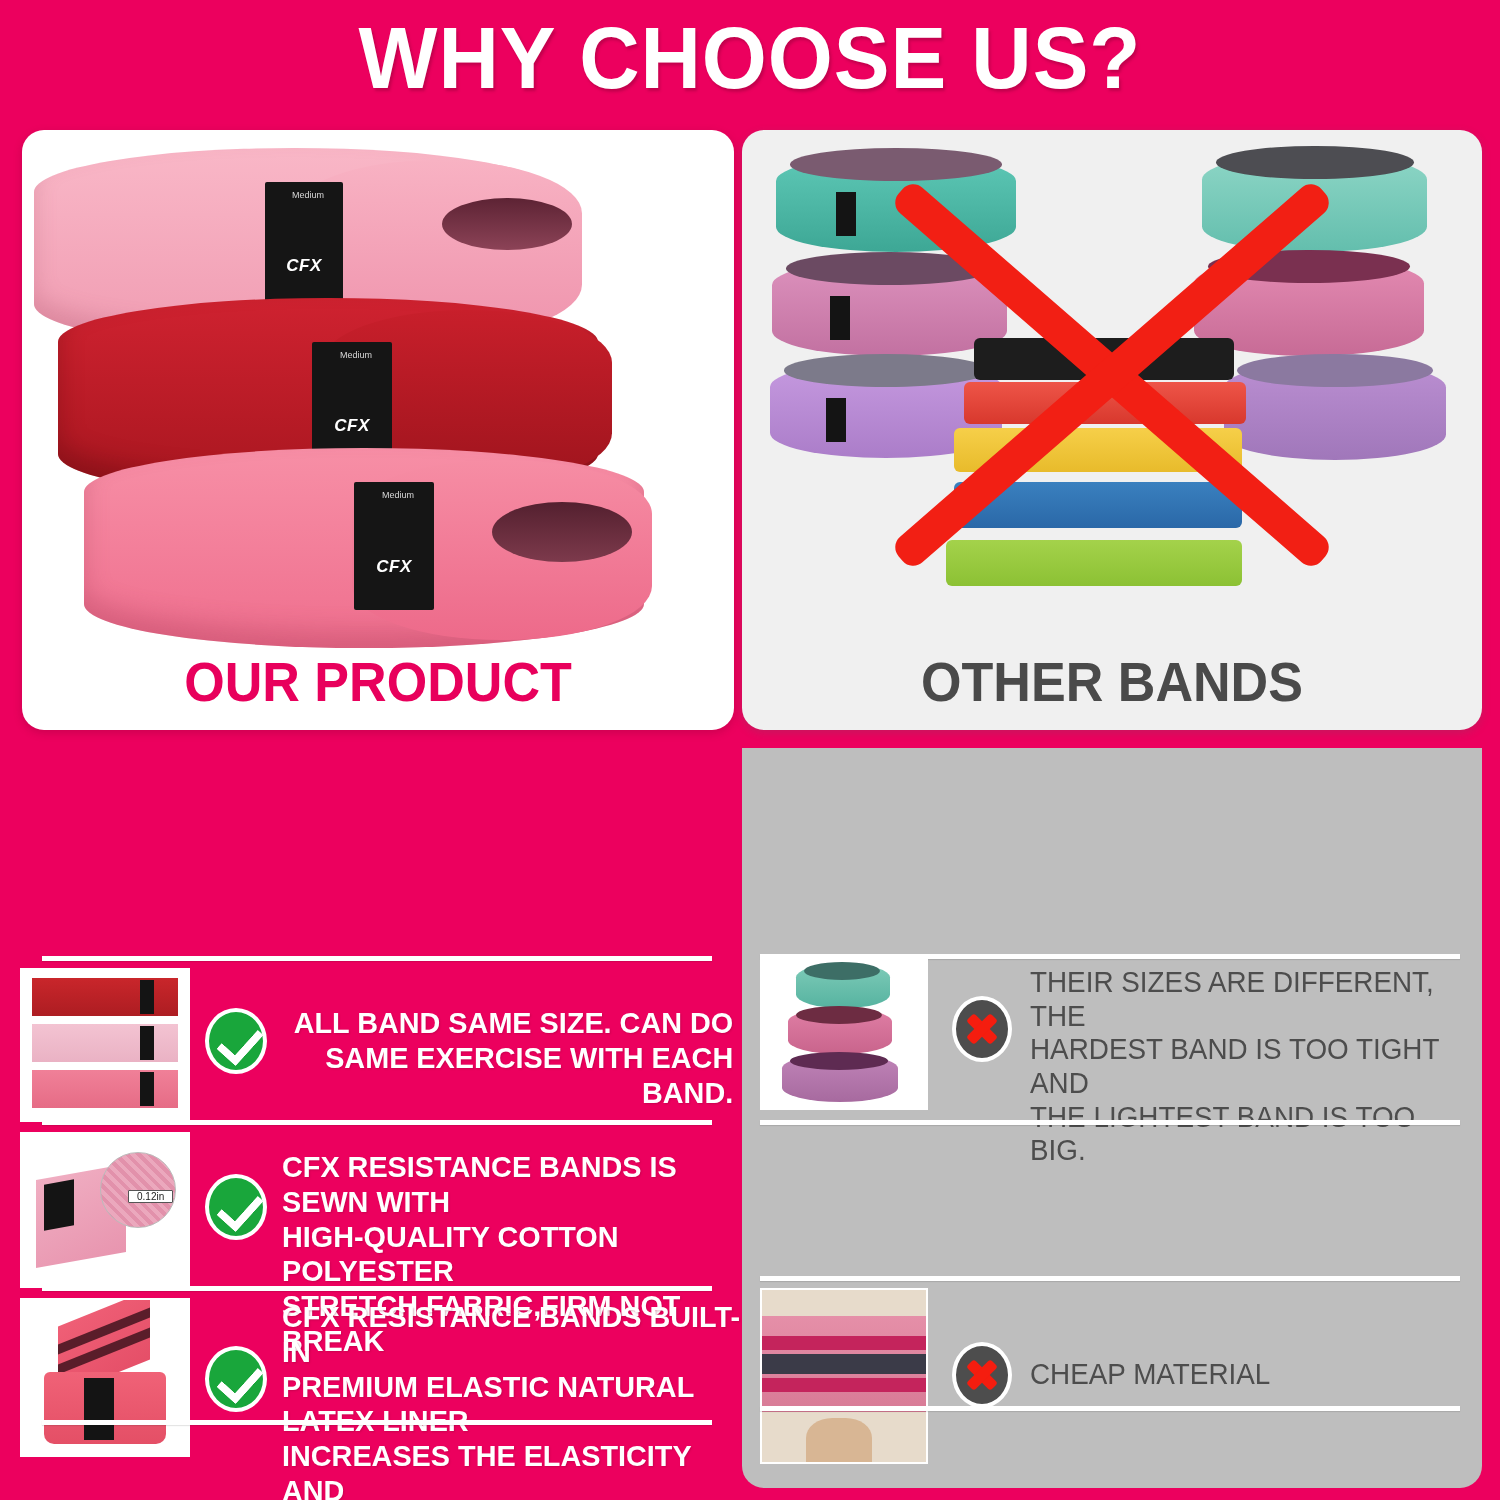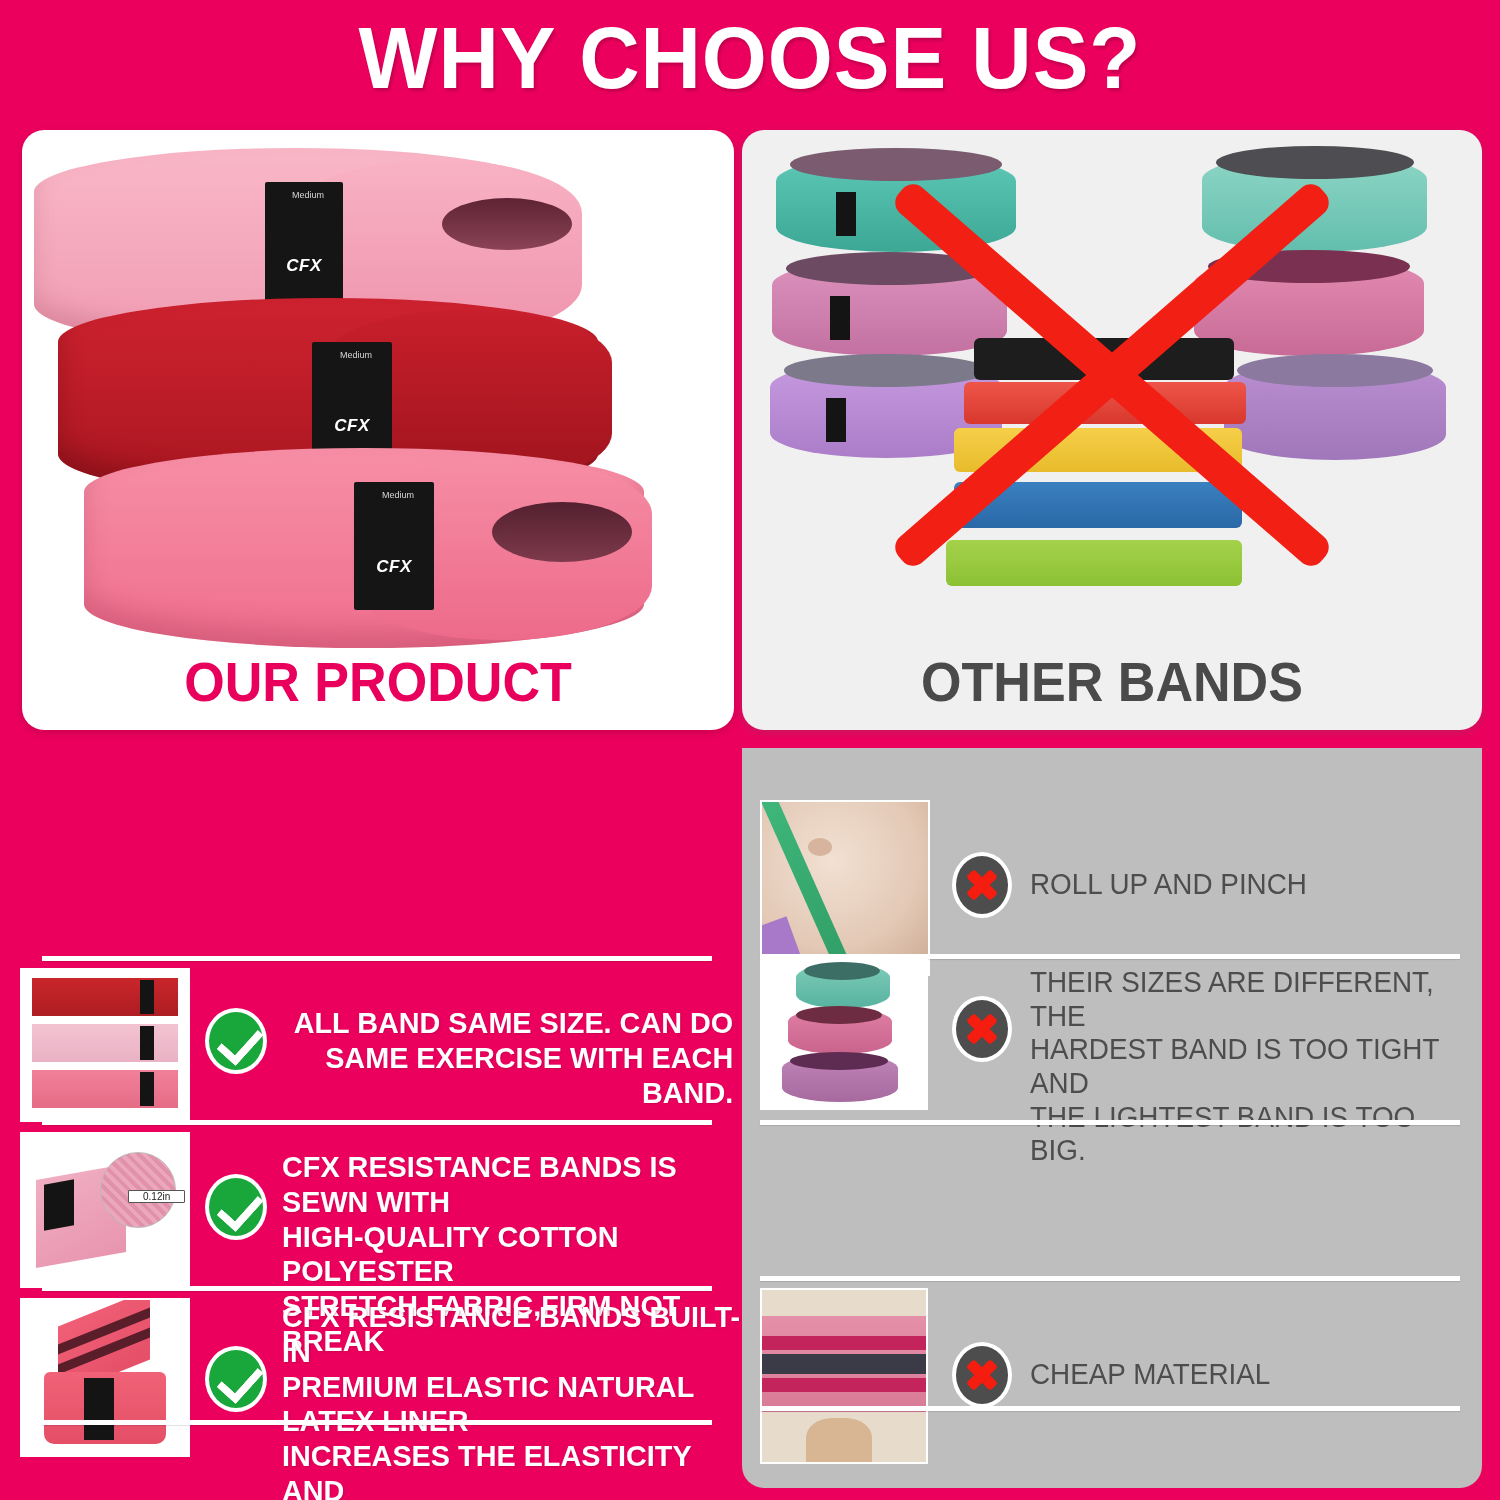--- a/index.html
+++ b/index.html
@@ -188,21 +188,21 @@
     font-weight: normal;
     text-shadow: none;
   }
 
   .callout-thickness {
     position:absolute;
     background:#ffffff;
     border:1px solid #555;
     font-size:10px;
     color:#222;
-    padding:0 14px;
+    padding:0 8px;
     border-radius:1px;
     font-family:"Liberation Sans", sans-serif;
   }
 </style>
 </head>
 <body>
 
 <div class="page">
 
   <div class="title">WHY CHOOSE US?</div>
@@ -321,33 +321,20 @@
       <div class="feat-text" style="left:282px; top:2px; width:480px;">CFX RESISTANCE BANDS BUILT-IN
 PREMIUM ELASTIC NATURAL LATEX LINER
 INCREASES THE ELASTICITY AND
 DURABILITY OF THE TENSION BANDS.</div>
     </div>
     <div class="divider" style="top:672px;"></div>
   </div>
 
   <div class="col col-right">
 
-    <div class="feat-row" style="top:52px; height:172px;">
-      <div class="thumb" style="left:18px; top:0px; width:166px; height:172px; background:#efe2d8;">
-        <div style="position:absolute;inset:0;background:radial-gradient(circle at 42% 34%, #f2e0d2 0%, #e3c9b6 58%, #caa992 100%);"></div>
-        <div style="position:absolute;left:46px;top:36px;width:24px;height:18px;border-radius:50%;background:#d6b49d;"></div>
-        <div style="position:absolute;left:40px;top:-20px;width:16px;height:220px;background:linear-gradient(180deg,#3fb77b,#2f9b64);transform:rotate(-24deg);"></div>
-        <div style="position:absolute;left:-8px;top:120px;width:44px;height:60px;background:#a879c9;transform:rotate(-20deg);"></div>
-      </div>
-      <div class="icon-x" style="left:210px; top:52px;">
-        <div class="xs a"></div>
-        <div class="xs b"></div>
-      </div>
-      <div class="feat-text" style="left:288px; top:68px; width:430px;">ROLL UP AND PINCH</div>
-    </div>
     <div class="divider" style="top:206px;"></div>
 
     <div class="feat-row" style="top:206px; height:152px;">
       <div class="thumb" style="left:18px; top:0px; width:164px; height:152px; background:#ffffff;">
         <div style="position:absolute;left:34px;top:8px;width:94px;height:44px;border-radius:50% / 30%;background:linear-gradient(180deg,#7ecbb8,#56b3a0);"></div>
         <div style="position:absolute;left:42px;top:6px;width:76px;height:18px;border-radius:50%;background:#3d6e66;"></div>
         <div style="position:absolute;left:26px;top:52px;width:104px;height:46px;border-radius:50% / 30%;background:linear-gradient(180deg,#e07fa5,#c9648c);"></div>
         <div style="position:absolute;left:34px;top:50px;width:86px;height:18px;border-radius:50%;background:#6d2c42;"></div>
         <div style="position:absolute;left:20px;top:98px;width:116px;height:48px;border-radius:50% / 30%;background:linear-gradient(180deg,#c084b8,#a76a9f);"></div>
         <div style="position:absolute;left:28px;top:96px;width:98px;height:18px;border-radius:50%;background:#5e2b52;"></div>

